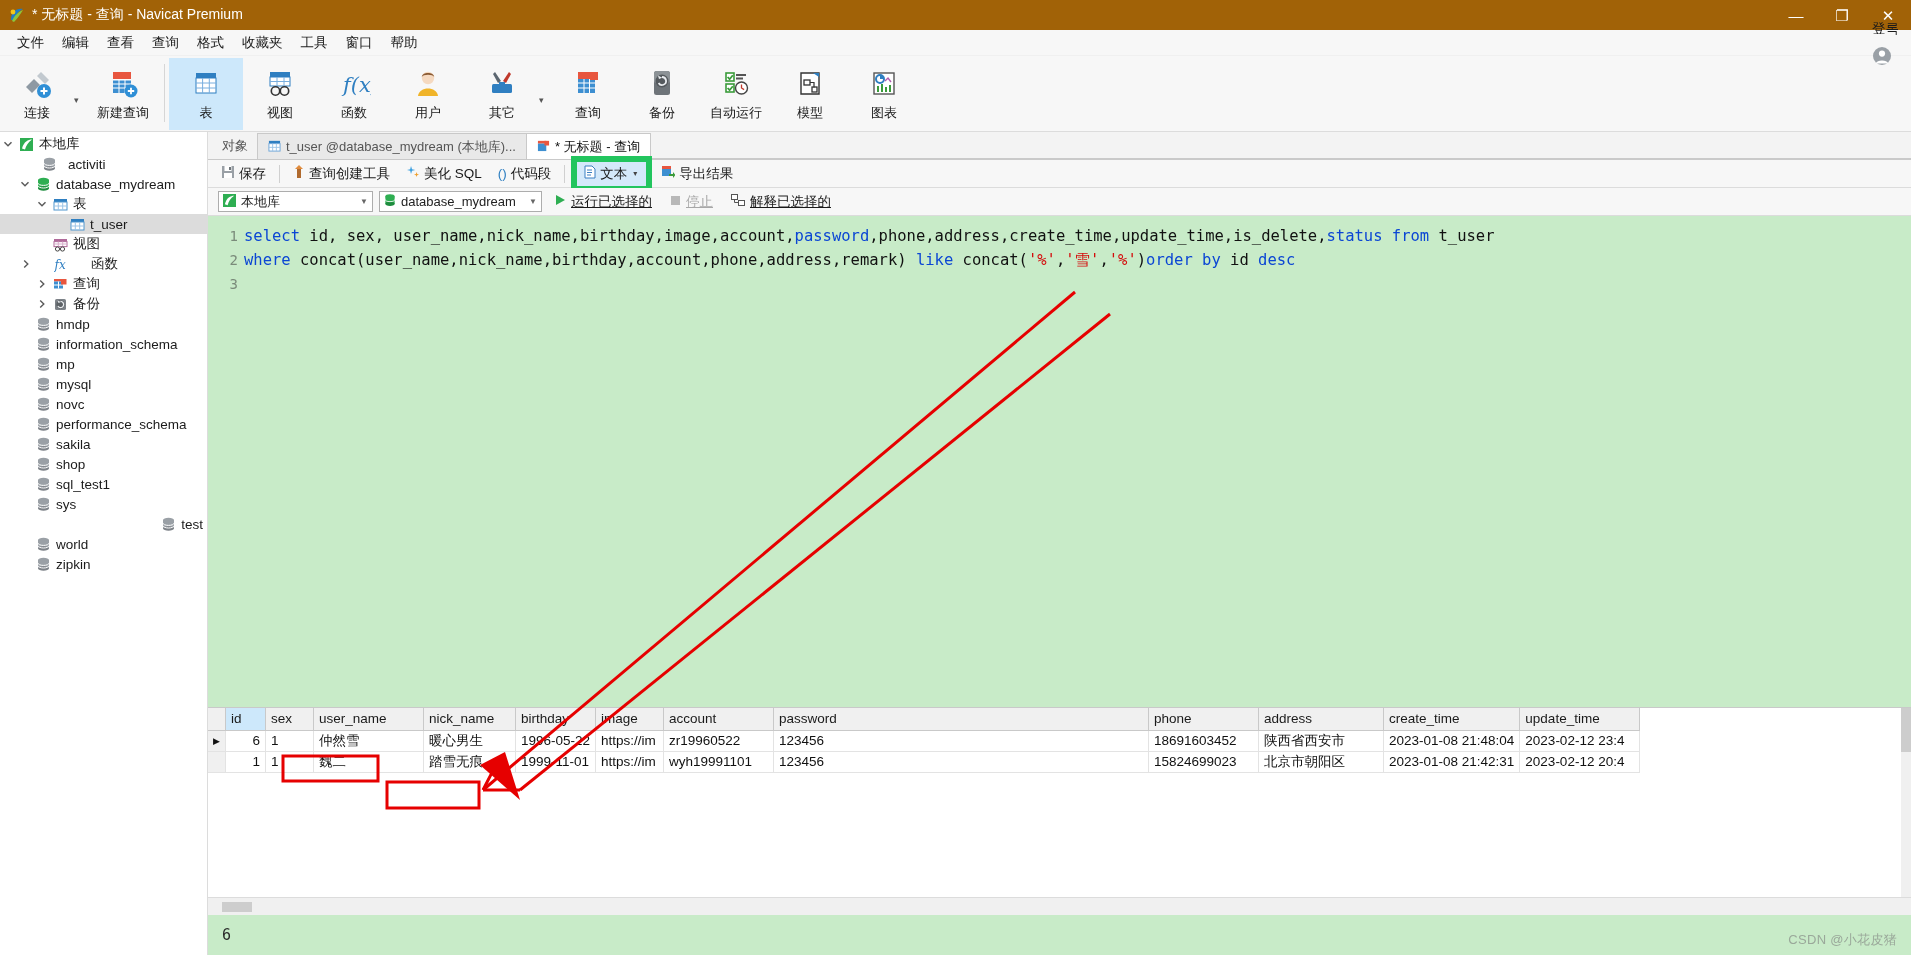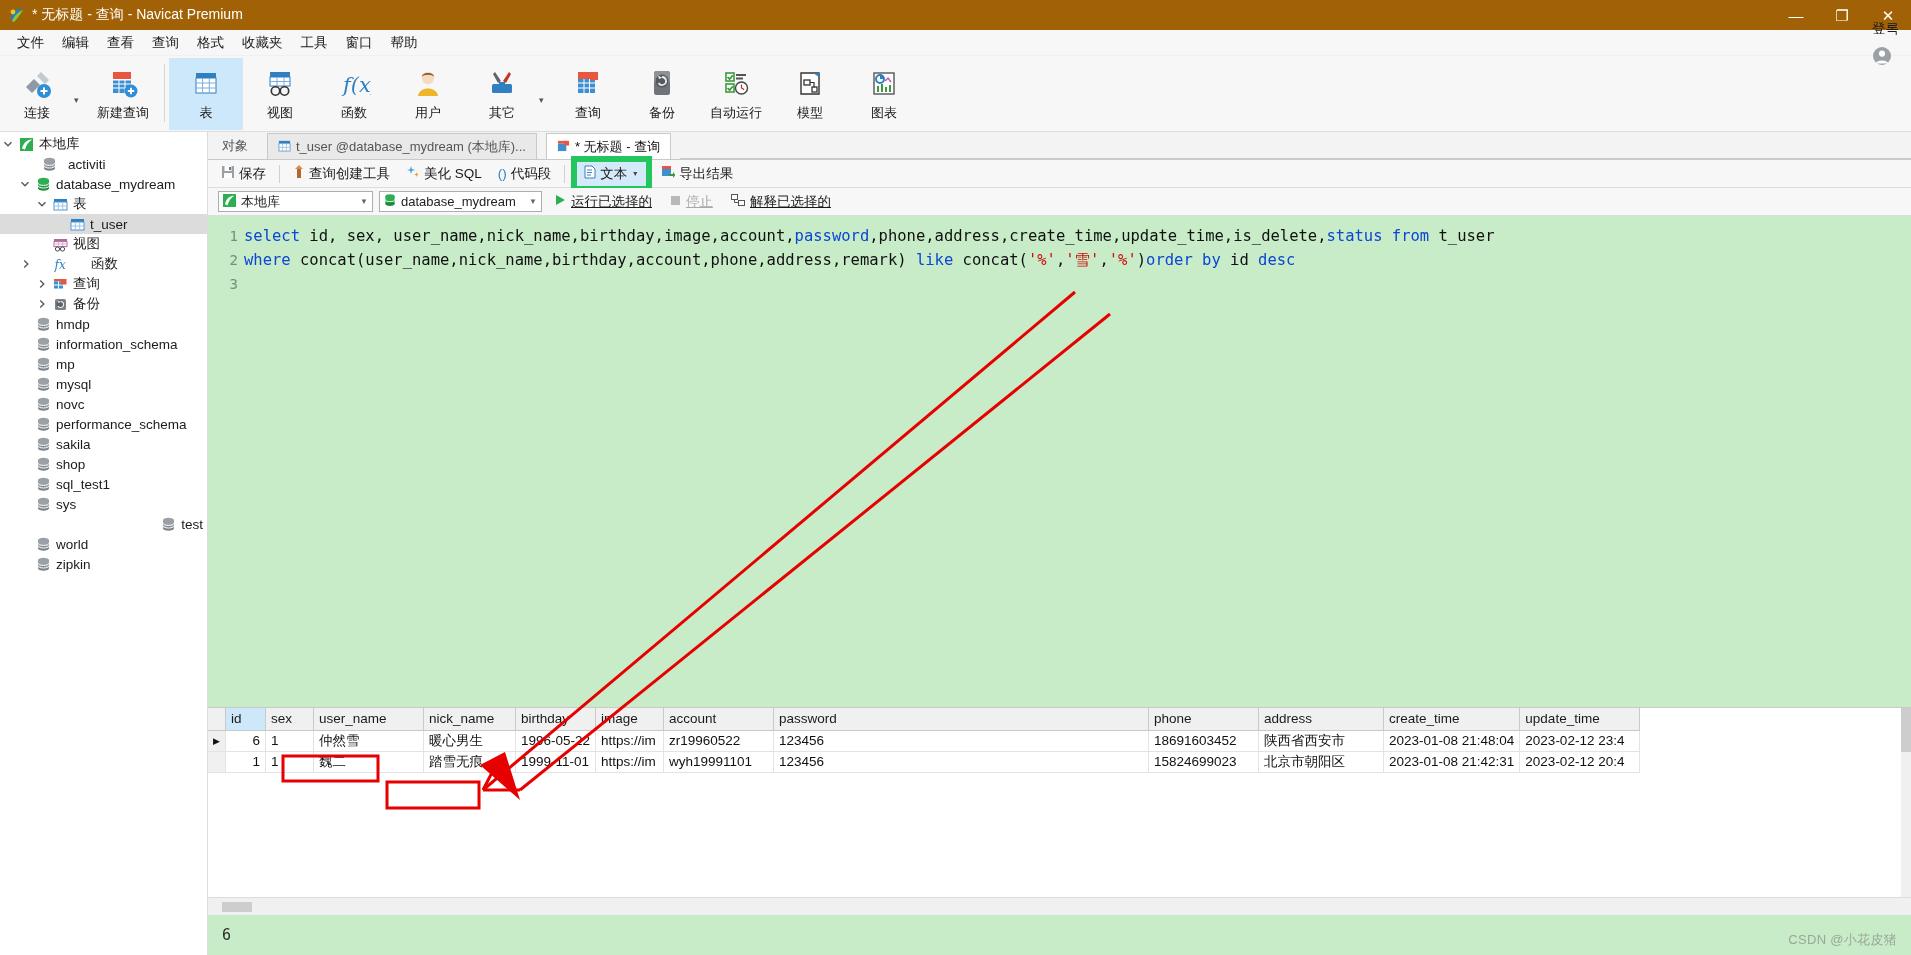--- a/index.html
+++ b/index.html
@@ -73,21 +73,21 @@
   .tw { width: 16px; display: flex; align-items: center; justify-content: center; flex:none; }
   .tw svg { display: block; }
   .ticon { width: 20px; display: flex; align-items: center; justify-content: center; flex:none; }
   .tlabel { margin-left: 3px; }
 
   
   .main { flex: 1; display: flex; flex-direction: column; min-width: 0; background: #fff; }
 
   .tabstrip {
     height: 28px; background: #f3f3f3; display: flex; align-items: flex-end;
-    border-bottom: 1px solid #c9c9c9; padding-left: 4px; gap: 10px;
+    border-bottom: 1px solid #c9c9c9; padding-left: 4px;
   }
   .tabstrip .tab {
     height: 26px; display: flex; align-items: center; gap: 5px; padding: 0 10px;
     border: 1px solid #c9c9c9; border-bottom: none; background: #e9e9e9;
     font-size: 13px; color: #555; white-space: nowrap; margin-right: -1px;
   }
   .tabstrip .tab.plain { border: none; background: transparent; }
   .tabstrip .tab.active { background: #ffffff; color: #111; }
   .tabstrip .tab-fill { flex: 1; border-bottom: 1px solid #c9c9c9; }
 

